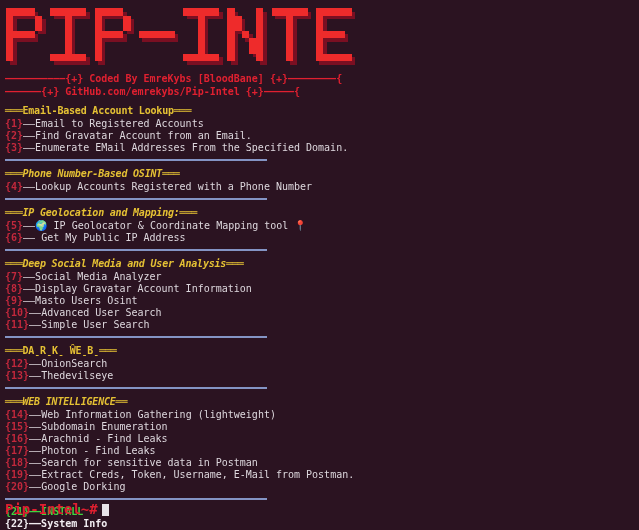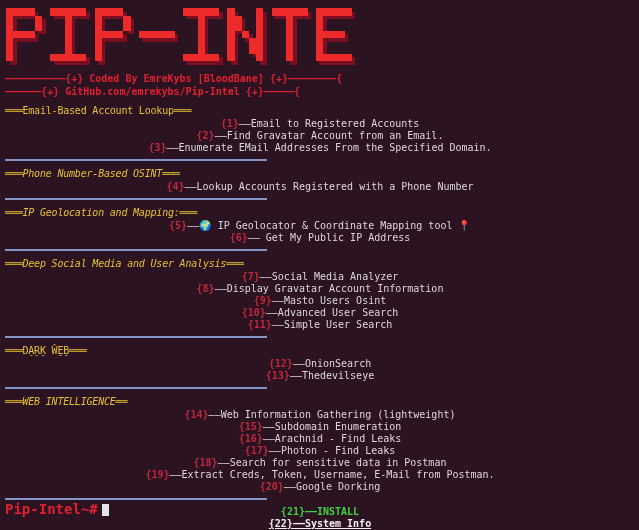--- a/index.html
+++ b/index.html
@@ -53,48 +53,47 @@
   .menu {
     position: absolute;
     left: 5px;
     top: 104px;
     width: 630px;
     white-space: pre;
   }
   .sect { margin: 0; padding: 0; }
   .sect-head {
     color: #e5c134;
-    font-weight: normal;
+    font-weight: bold;
     font-style: italic;
     font-size: 10px;
     line-height: 14px;
     white-space: pre;
     letter-spacing: -0.2px;
   }
   .sect-head.plain { font-style: normal; }
   .item {
     font-size: 10px;
     line-height: 12px;
     white-space: pre;
     color: #ded8de;
-    text-align: center;
   }
   .num { color: #c2283c; font-weight: bold; }
   .dash { color: #ded8de; }
   .itxt { color: #ded8de; }
   .hr {
     height: 2px;
     background: #8494c4;
     width: 262px;
     margin: 5px 0 6px 0;
   }
   .emoji { font-family: "DejaVu Sans", sans-serif; }
 
   .install { color: #3fd43f; font-weight: bold; }
-  .sysinfo { color: #f2eef2; font-weight: bold; text-decoration: underline; }
+  .sysinfo { color: #f2eef2; font-weight: bold; }
 
   .prompt {
     position: absolute;
     left: 5px;
     top: 503px;
     white-space: pre;
     font-size: 14px;
     line-height: 13px;
   }
   .prompt .ps1 { color: #e02030; font-weight: bold; }

